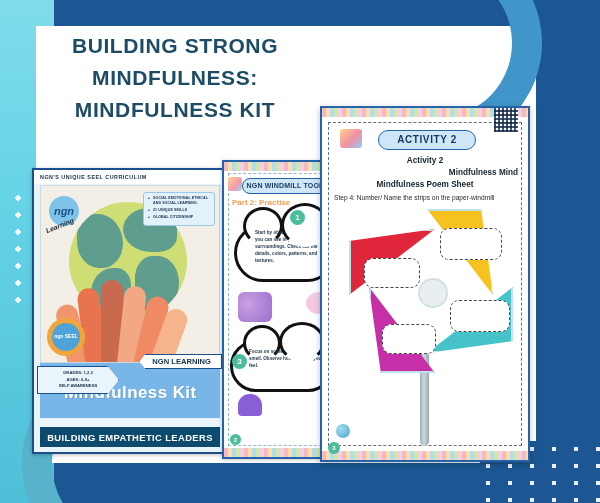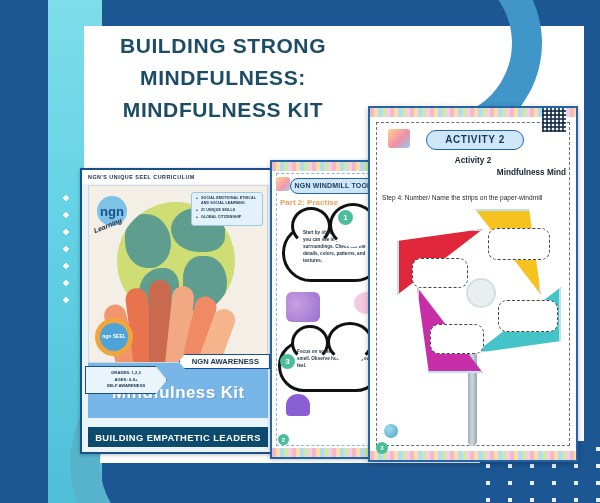--- a/index.html
+++ b/index.html
@@ -2,21 +2,21 @@
 <html><head>
 <meta charset="utf-8">
 <style>
   html,body{margin:0;padding:0;}
   body{
     width:600px;height:503px;overflow:hidden;
     font-family:"Liberation Sans", sans-serif;
     background:#1c5793;
     position:relative;
   }
-  .stage{position:absolute;inset:0;overflow:hidden;margin-left:48px;}
+  .stage{position:absolute;inset:0;overflow:hidden;}
 
   
   .frame-navy{position:absolute;inset:0;background:#1c5793;}
   .frame-cyan{position:absolute;left:0;top:0;width:54px;height:503px;
      background:linear-gradient(180deg,#7fdcea 0%,#63d2e6 45%,#4fbfd8 100%);}
   .cyan-dots{position:absolute;left:12px;top:192px;width:12px;height:120px;
      background-image:radial-gradient(circle 2.6px at 6px 6px,#ffffff 99%,transparent 100%);
      background-size:12px 17px;opacity:.92;}
   .white-panel{position:absolute;left:36px;top:26px;width:500px;height:437px;background:#ffffff;}
 
@@ -58,22 +58,22 @@
   .l3{left:22px;top:66px;width:40px;height:46px;border-radius:60% 40% 50% 50%;}
   .l4{left:66px;top:54px;width:44px;height:56px;border-radius:45% 55% 60% 40%;}
   .hand{position:absolute;bottom:-4px;width:22px;height:76px;border-radius:11px 11px 4px 4px;}
   .h1{left:20px;background:#f0956c;height:62px;transform:rotate(-14deg);}
   .h2{left:40px;background:#e8734f;height:78px;transform:rotate(-7deg);}
   .h3{left:60px;background:#c96a4e;height:86px;}
   .h4{left:80px;background:#f2a882;height:80px;transform:rotate(6deg);}
   .h5{left:100px;background:#ef8a64;height:70px;transform:rotate(13deg);}
   .h6{left:118px;background:#f5b48c;height:58px;transform:rotate(20deg);}
   .ngnlogo{position:absolute;left:8px;top:10px;width:30px;height:30px;border-radius:50%;
-     background:#7ec2e8;color:#1b4f8c;font-size:13px;font-weight:700;
-     display:flex;align-items:center;justify-content:center;}
+     background:#7ec2e8;color:#1b4f8c;font-size:11px;font-weight:700;
+     display:flex;align-items:center;justify-content:center;font-style:italic;}
   .learning-arc{position:absolute;left:4px;top:36px;font-size:7px;font-weight:700;
      color:#22303f;transform:rotate(-22deg);font-style:italic;}
   .seal{position:absolute;left:6px;bottom:6px;width:34px;height:34px;border-radius:50%;
      background:#f0a63c;border:2px solid #f0a63c;overflow:hidden;}
   .seal-in{position:absolute;inset:3px;border-radius:50%;background:#4ea3d8;
      display:flex;align-items:center;justify-content:center;color:#fff;font-size:5px;
      font-weight:700;text-align:center;line-height:1.1;}
   .bullets{position:absolute;right:4px;top:6px;width:62px;background:#e3f1fa;
      border:1px solid #9cc8e4;border-radius:3px;padding:3px 4px;}
   .bullets li{font-size:3.6px;line-height:1.5;color:#16324d;font-weight:700;
@@ -216,21 +216,21 @@
       <div class="bullets">
         <ul>
           <li>SOCIAL EMOTIONAL ETHICAL AND SOCIAL LEARNING</li>
           <li>21 UNIQUE SKILLS</li>
           <li>GLOBAL CITIZENSHIP</li>
         </ul>
       </div>
     </div>
 
     <div class="c1-band">
-      <div class="tagchip">NGN AWARENESS</div>
+      <div class="tagchip">NGN LEARNING</div>
       <div class="kit-title">Mindfulness Kit</div>
     </div>
 
     <div class="gradechip">
       <div>GRADES: 1,2,3</div>
       <div>AGES: 6-9+</div>
       <div>SELF AWARENESS</div>
     </div>
 
     <div class="c1-foot">
@@ -268,20 +268,21 @@
     <div class="kidsborder top"></div>
     <div class="kidsborder bot"></div>
     <div class="c3-dash"></div>
     <div class="qr"></div>
 
     <div class="c3-ico"></div>
     <div class="pill c3-pill">ACTIVITY 2</div>
 
     <div class="c3-h c3-h1">Activity 2</div>
     <div class="c3-h c3-h2">Mindfulness Mind</div>
+    <div class="c3-h c3-h3">Mindfulness Poem Sheet</div>
     <div class="c3-step">Step 4: Number/ Name the strips on the paper-windmill</div>
 
     <div class="stick"></div>
     <div class="pinwheel">
       <div class="blade b-top"></div>
       <div class="blade b-right"></div>
       <div class="blade b-bottom"></div>
       <div class="blade b-left"></div>
       <div class="hub"></div>
       <div class="slot s-tl"></div>

